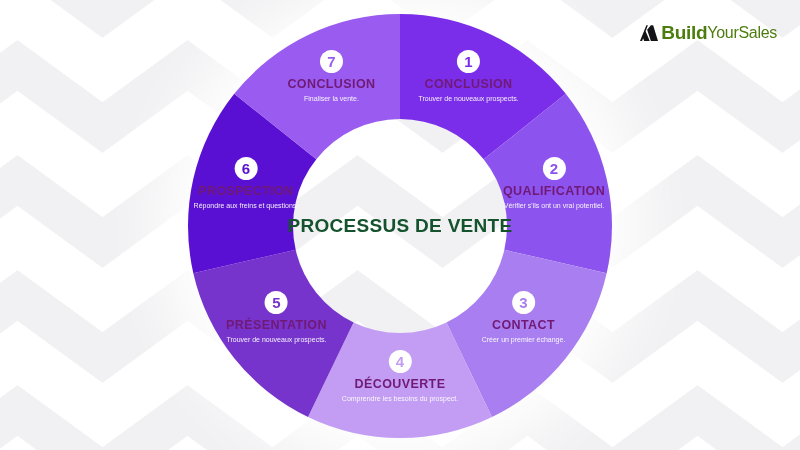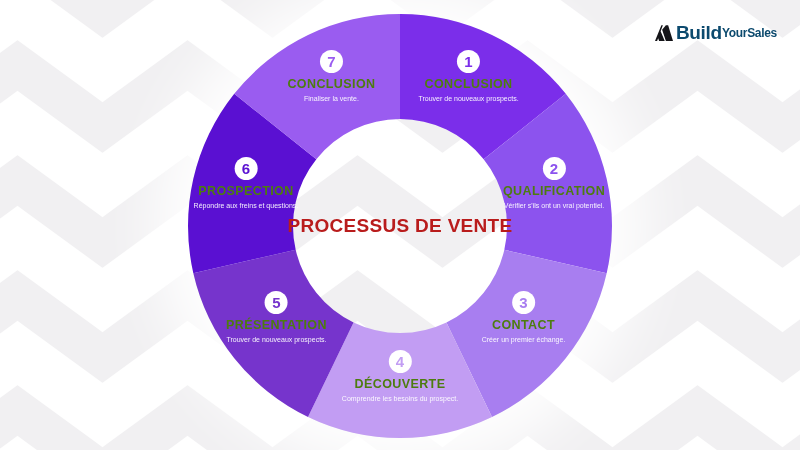--- a/index.html
+++ b/index.html
@@ -19,38 +19,38 @@
   .seg-group{
     position:absolute;display:flex;flex-direction:column;align-items:center;
     white-space:nowrap;text-align:center;
   }
   .seg-num{
     width:23px;height:23px;border-radius:50%;background:#ffffff;
     display:flex;align-items:center;justify-content:center;
     font-size:15px;font-weight:800;line-height:1;
   }
   .seg-label{
-    margin-top:4px;color:#4d7c0f;font-size:12.5px;font-weight:800;
+    margin-top:4px;color:#701a75;font-size:12.5px;font-weight:800;
     letter-spacing:0.4px;line-height:14px;
   }
   .seg-desc{
     margin-top:3px;color:rgba(255,255,255,0.93);font-size:7px;line-height:9px;
   }
   #center-title{
     position:absolute;left:400px;top:226px;transform:translate(-50%,-50%);
-    z-index:3;color:#b91c1c;font-size:19px;font-weight:800;
+    z-index:3;color:#14532d;font-size:19px;font-weight:800;
     letter-spacing:0.3px;white-space:nowrap;
   }
   #logo{
     position:absolute;top:22px;right:23px;height:22px;z-index:4;
-    display:flex;align-items:center;color:#0c4a6e;text-align:right;
+    display:flex;align-items:center;color:#4d7c0f;text-align:right;
   }
   #logo .mark{margin-right:3px;display:flex;align-items:center;}
   #logo .bold{font-size:19px;font-weight:800;letter-spacing:-0.3px;}
-  #logo .light{font-size:12px;font-weight:700;letter-spacing:-0.3px;}
+  #logo .light{font-size:16px;font-weight:400;letter-spacing:-0.3px;}
 </style>
 </head>
 <body>
 
 <svg id="bg-pattern" width="800" height="450" aria-hidden="true">
   <defs>
     <pattern id="chev" width="170" height="115" patternUnits="userSpaceOnUse" patternTransform="translate(-25,-18)">
       <rect width="170" height="115" fill="#f1f0f2"></rect>
       <path d="M -42.5 -27 L 42.5 -89 L 127.5 -27 L 212.5 -89" stroke="#ffffff" stroke-width="52" fill="none"></path>
       <path d="M -42.5 88 L 42.5 26 L 127.5 88 L 212.5 26" stroke="#ffffff" stroke-width="52" fill="none"></path>

